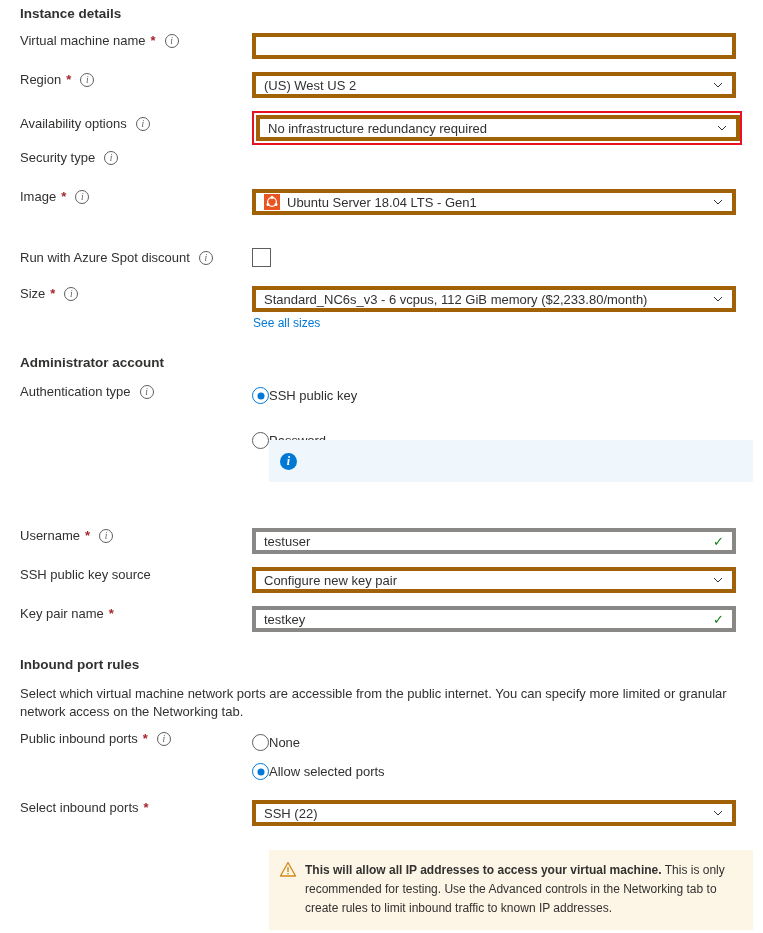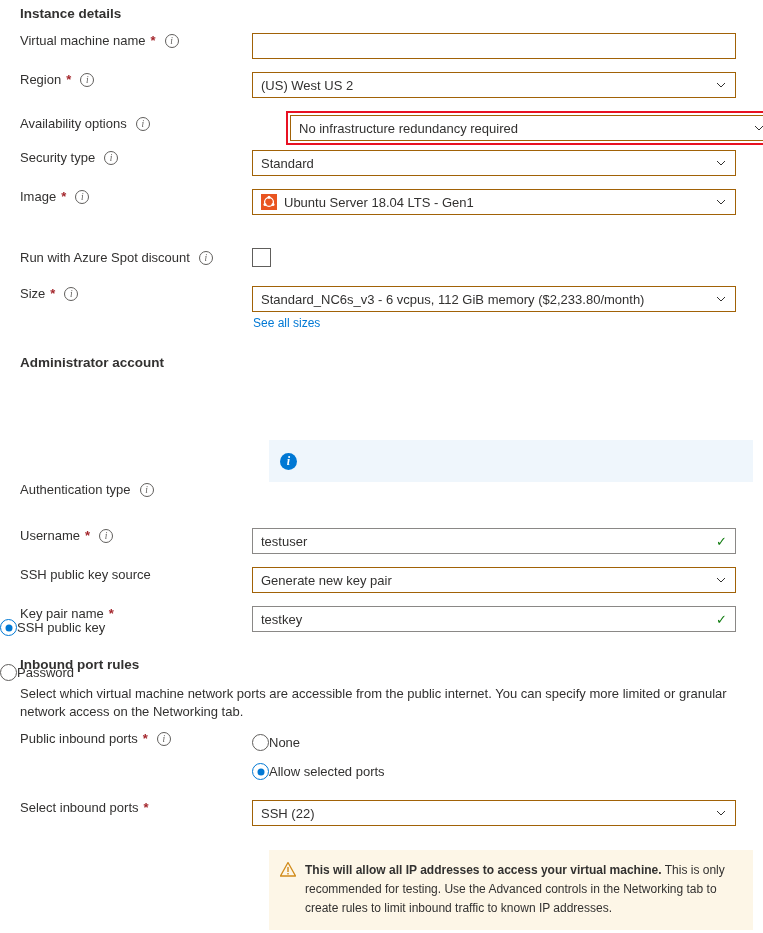--- a/index.html
+++ b/index.html
@@ -67,21 +67,21 @@
     color: #605e5c;
     font-family: "Liberation Serif", serif;
     font-style: italic;
     margin-left: 5px;
     box-sizing: border-box;
     flex: 0 0 auto;
   }
   .textbox, .select {
     width: 484px;
     height: 26px;
-    border: 1px solid #a16207;
+    border: 4px solid #a16207;
     background: #fff;
     box-sizing: border-box;
     font-size: 13px;
     color: #323130;
     padding: 0 8px;
     display: flex;
     align-items: center;
     position: relative;
   }
   .select .chev {
@@ -255,49 +255,41 @@
     <div class="field-col">
       <div class="select">
         <span>(US) West US 2</span>
         <svg class="chev" viewBox="0 0 10 10">
             <polyline points="1,3 5,7 9,3" fill="none" stroke="#323130" stroke-width="1"></polyline>
           </svg>
       </div>
     </div>
   </div>
 
-  <div class="row" style="position:absolute; left:0; top:111px;gap:34px;">
+  <div class="row" style="position:absolute; left:0; top:111px;">
     <div class="label-col" style="padding-top:5px;">
       <span>Availability options</span>
       <span class="info-icon">i</span>
     </div>
     <div class="field-col">
       <div class="highlight-box">
         <div class="select">
           <span>No infrastructure redundancy required</span>
           <svg class="chev" viewBox="0 0 10 10">
               <polyline points="1,3 5,7 9,3" fill="none" stroke="#323130" stroke-width="1"></polyline>
             </svg>
         </div>
       </div>
     </div>
   </div>
 
   <div class="row" style="position:absolute; left:0; top:150px;">
     <div class="label-col">
       <span>Security type</span>
       <span class="info-icon">i</span>
-    </div>
-    <div class="field-col">
-      <div class="select">
-        <span>Standard</span>
-        <svg class="chev" viewBox="0 0 10 10">
-            <polyline points="1,3 5,7 9,3" fill="none" stroke="#323130" stroke-width="1"></polyline>
-          </svg>
-      </div>
     </div>
   </div>
 
   <div class="row" style="position:absolute; left:0; top:189px;">
     <div class="label-col">
       <span>Image</span>
         <span class="req">*</span>
       <span class="info-icon">i</span>
     </div>
     <div class="field-col">
@@ -343,21 +335,21 @@
       <div class="sublink">
         <a>See all sizes</a>
       </div>
     </div>
   </div>
 
   <div style="position:absolute; left:20px; top:355px;">
     <div class="section-title">Administrator account</div>
   </div>
 
-  <div class="row" style="position:absolute; left:0; top:364px;flex-direction:column;">
+  <div class="row" style="position:absolute; left:0; top:384px;">
     <div class="label-col">
       <span>Authentication type</span>
       <span class="info-icon">i</span>
     </div>
     <div class="field-col">
       <div class="radio-row">
         <span class="radio checked"></span>
         <span class="radio-label">SSH public key</span>
       </div>
       <div class="radio-row" style="margin-top:22px;">
@@ -386,21 +378,21 @@
       </div>
     </div>
   </div>
 
   <div class="row" style="position:absolute; left:0; top:567px;">
     <div class="label-col">
       <span>SSH public key source</span>
     </div>
     <div class="field-col">
       <div class="select">
-        <span>Generate new key pair</span>
+        <span>Configure new key pair</span>
         <svg class="chev" viewBox="0 0 10 10">
             <polyline points="1,3 5,7 9,3" fill="none" stroke="#323130" stroke-width="1"></polyline>
           </svg>
       </div>
     </div>
   </div>
 
   <div class="row" style="position:absolute; left:0; top:606px;">
     <div class="label-col">
       <span>Key pair name</span>

